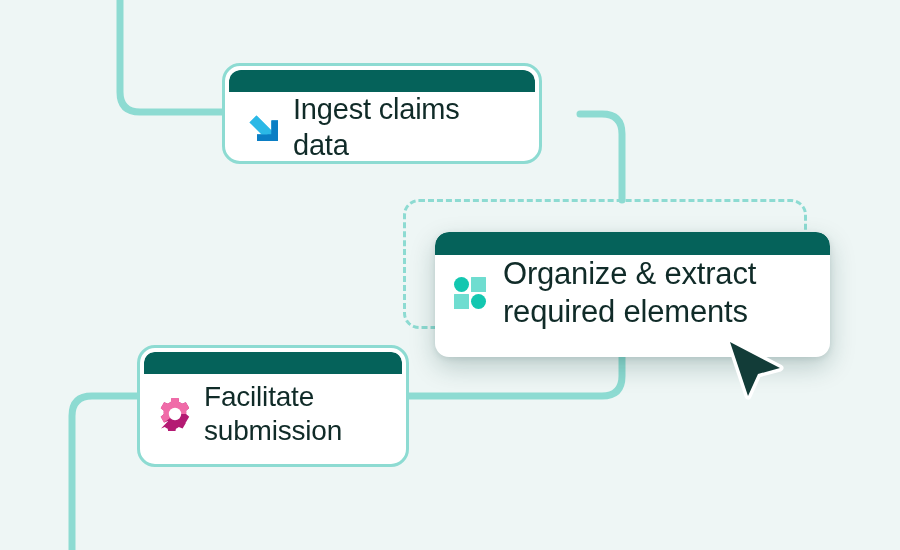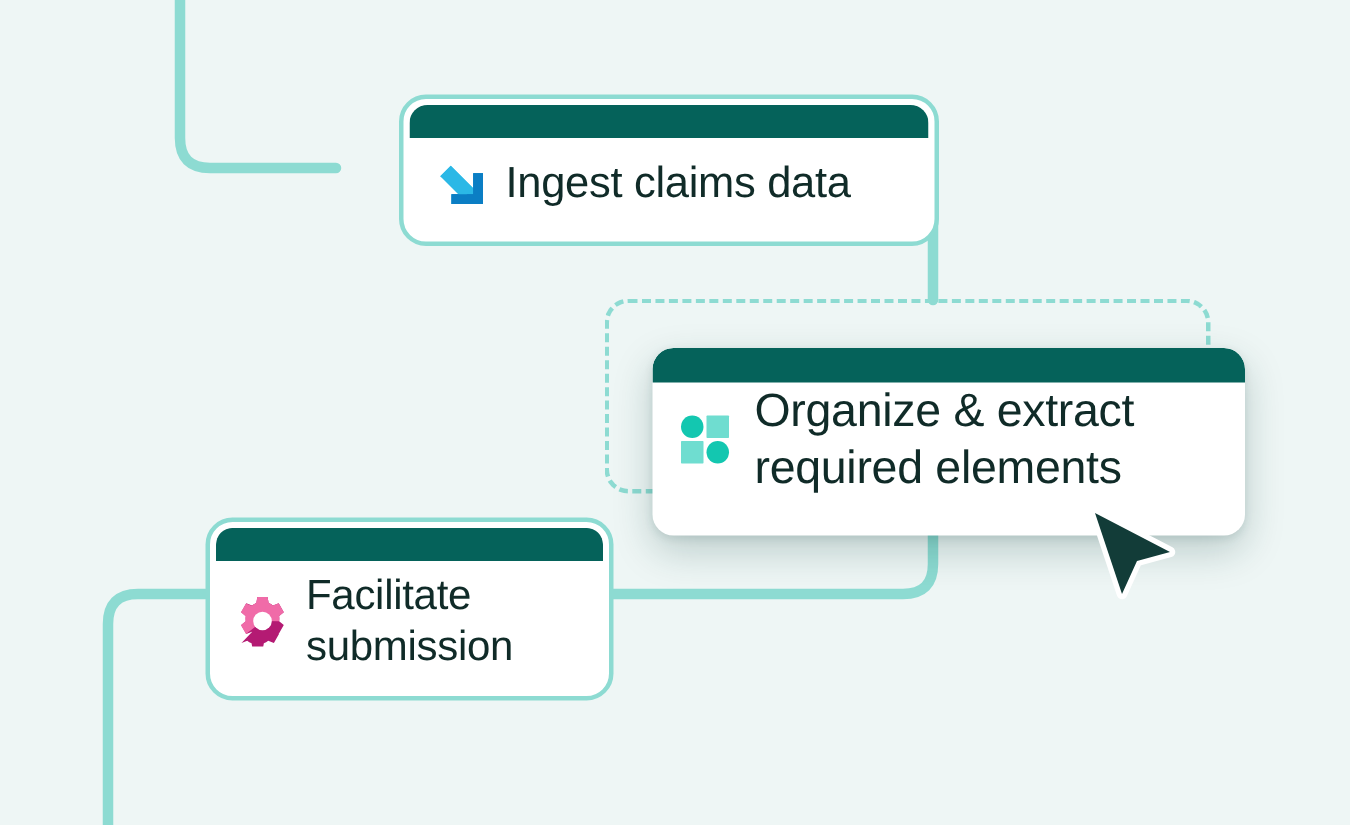--- a/index.html
+++ b/index.html
@@ -71,23 +71,22 @@
     flex: none;
     width: 34px;
     height: 34px;
     display: block;
   }
 
   
   #node-ingest {
     left: 222px;
     top: 63px;
-    width: 360px;
+    width: 320px;
     height: 101px;
-    margin-left: 44px;
   }
   #node-ingest .node-inner { border-radius: 12px; }
   #node-ingest .node-header { height: 22px; }
   #node-ingest .node-body { padding: 0 22px 4px 16px; }
 
   
   #dropzone {
     position: absolute;
     left: 403px;
     top: 199px;

